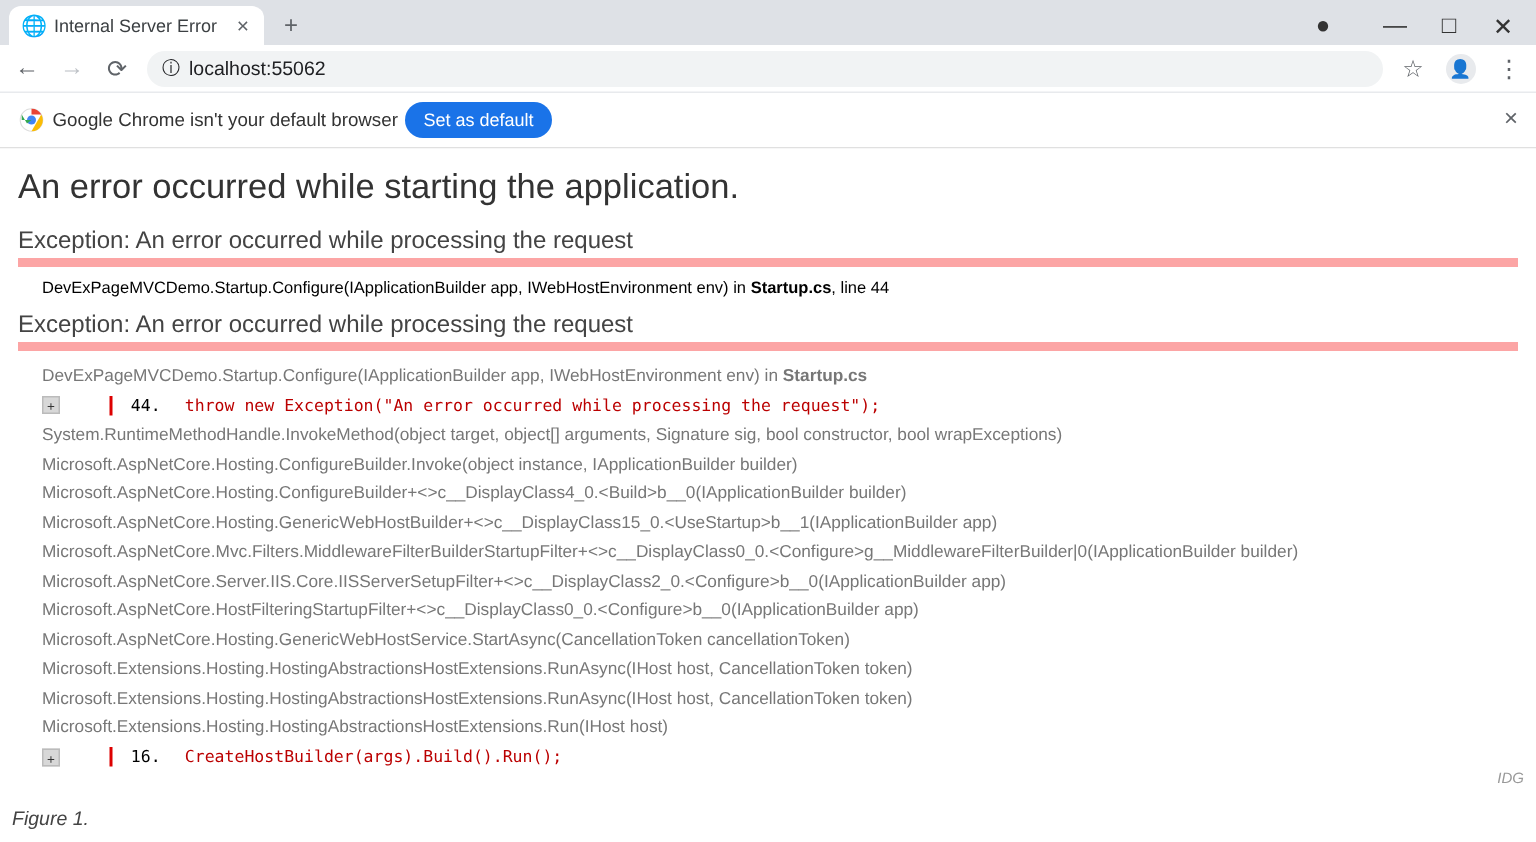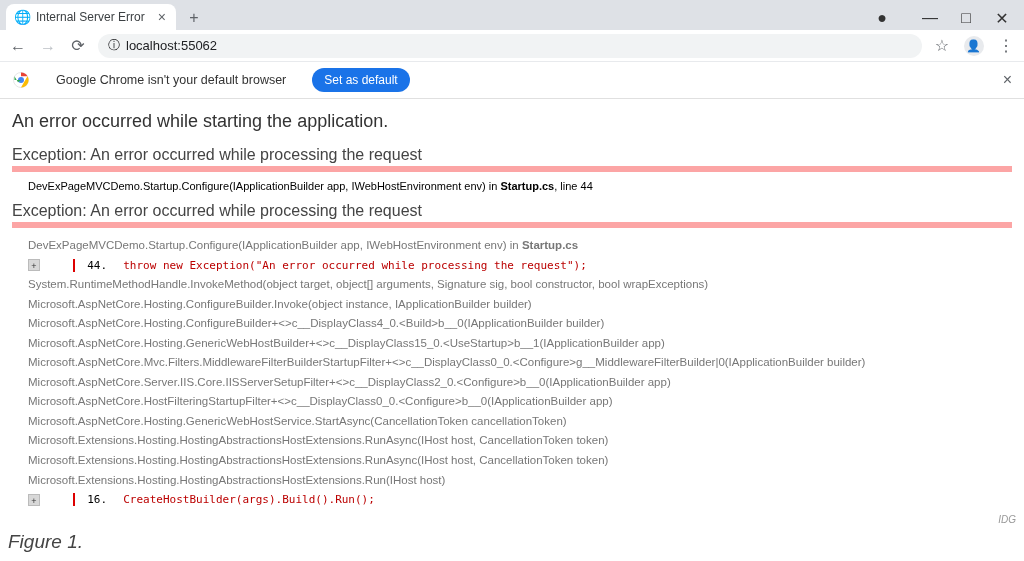--- a/index.html
+++ b/index.html
@@ -19,40 +19,40 @@
 .addr-bar { background: #fff; display: flex; align-items: center; height: 32px; padding: 0 8px; gap: 10px; border-bottom: 1px solid #e8eaed; }
 .nav-btn { width: 20px; height: 20px; display: flex; align-items: center; justify-content: center; color: #5f6368; cursor: pointer; }
 .nav-btn.disabled { color: #bdc1c6; }
 .url-field { flex: 1; display: flex; align-items: center; background: #f1f3f4; height: 24px; border-radius: 12px; padding: 0 10px; font-size: 13px; color: #202124; gap: 6px; }
 .url-field .info { font-size: 12px; }
 .right-icons { display: flex; align-items: center; gap: 12px; }
 .right-icons span { width: 20px; height: 20px; display: flex; align-items: center; justify-content: center; color: #5f6368; cursor: pointer; }
 .avatar { width: 20px; height: 20px; border-radius: 50%; background: #e8eaed; display: flex; align-items: center; justify-content: center; font-size: 12px; }
 
 
-.infobar { display: flex; align-items: center; padding: 6px 12px; border-bottom: 1px solid #e0e0e0; background: #fff; font-size: 12.5px; color: #333; gap: 26px; }
+.infobar { display: flex; align-items: center; padding: 6px 12px; border-bottom: 1px solid #e0e0e0; background: #fff; font-size: 12.5px; color: #333; gap: 5px; }
 .chrome-icon { width: 18px; height: 18px; }
 .infobar button { background: #1a73e8; color: #fff; border: none; padding: 5px 12px; border-radius: 12px; font-size: 12px; cursor: pointer; }
 .infobar .dismiss { margin-left: auto; font-size: 16px; color: #5f6368; cursor: pointer; }
 
 
 .content { padding: 12px 12px 0 12px; background: #fff; }
-h1 { font-size: 18px; font-weight: 300; color: #333; margin-bottom: 14px; }
+h1 { font-size: 23px; font-weight: 300; color: #333; margin-bottom: 14px; }
 h2 { font-size: 16px; font-weight: 400; color: #444; margin-bottom: 8px; padding-bottom: 2px; border-bottom: 6px solid #fca5a5; }
 .titlerow { font-size: 11px; color: #000; margin: 0 0 10px 16px; }
 .titlerow b, .frame b { font-weight: bold; }
 
 .stack { margin: 0 0 6px 0; font-size: 11.5px; color: #777; }
 .frame { padding: 2px 0 2px 16px; line-height: 1.35; }
 .expander { display: inline-block; width: 12px; height: 12px; background: #d8d8d8; text-align: center; line-height: 12px; font-size: 9px; color: #333; margin-right: 6px; cursor: pointer; border: 1px solid #bbb; vertical-align: middle; }
 .source-line { font-family: Consolas, monospace; font-size: 11px; color: #b00; margin-left: 24px; }
 .source-line .lineno { color: #000; display: inline-block; width: 36px; }
 .source-line .gutter { border-left: 2px solid #d00; padding-left: 12px; }
 
-.figure-label { position: absolute; left: 8px; bottom: 8px; font-size: 19px; font-style: italic; color: #444; }
+.figure-label { position: absolute; left: 8px; bottom: 8px; font-size: 13px; font-style: italic; color: #444; }
 .watermark { position: absolute; right: 8px; bottom: 36px; font-size: 10px; color: #999; font-style: italic; }
 </style>
 </head>
 <body>
 
 <div class="browser-chrome">
   <div class="tab-bar">
     <div class="tab">
       <span class="favicon">🌐</span>
       <span>Internal Server Error</span>

